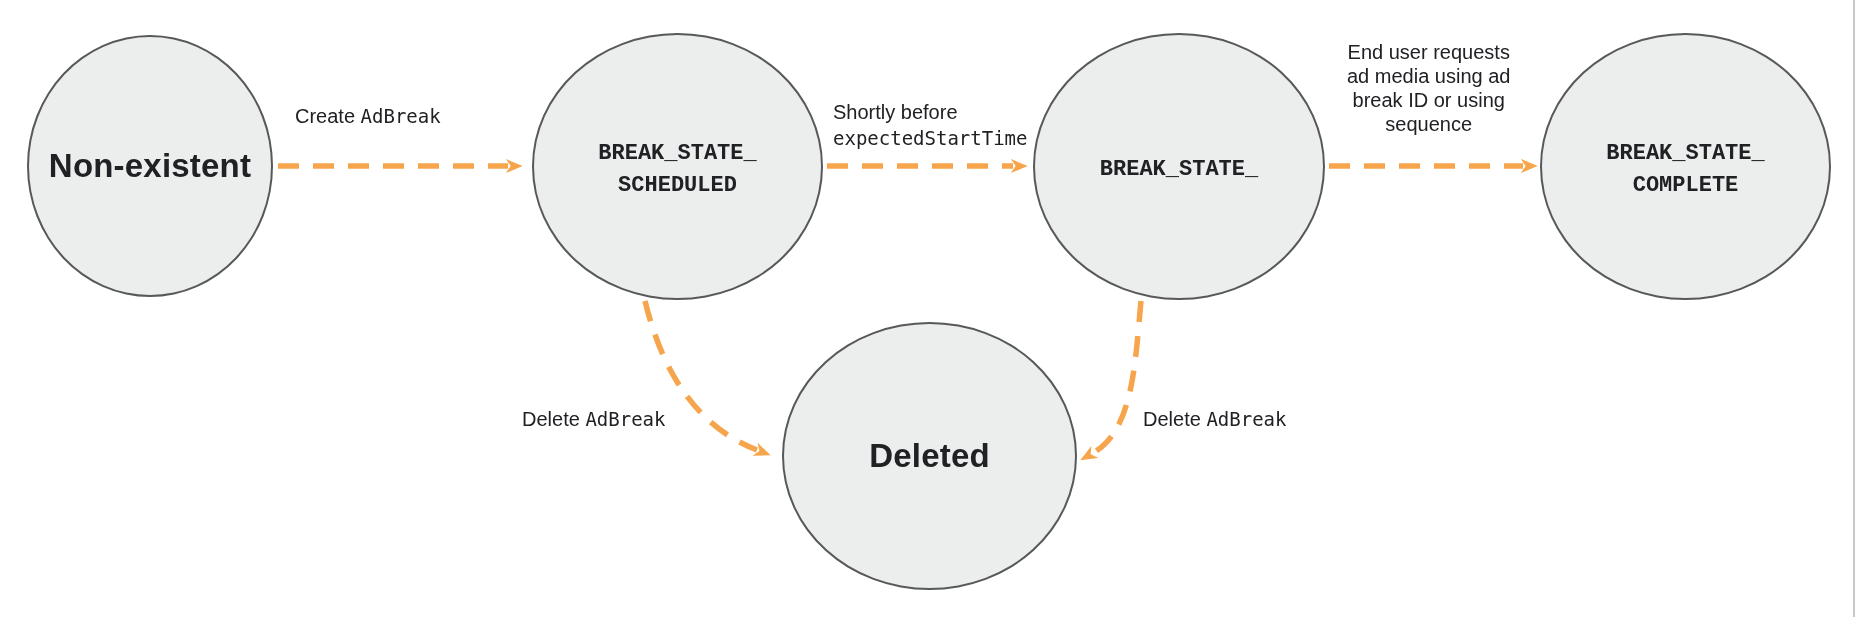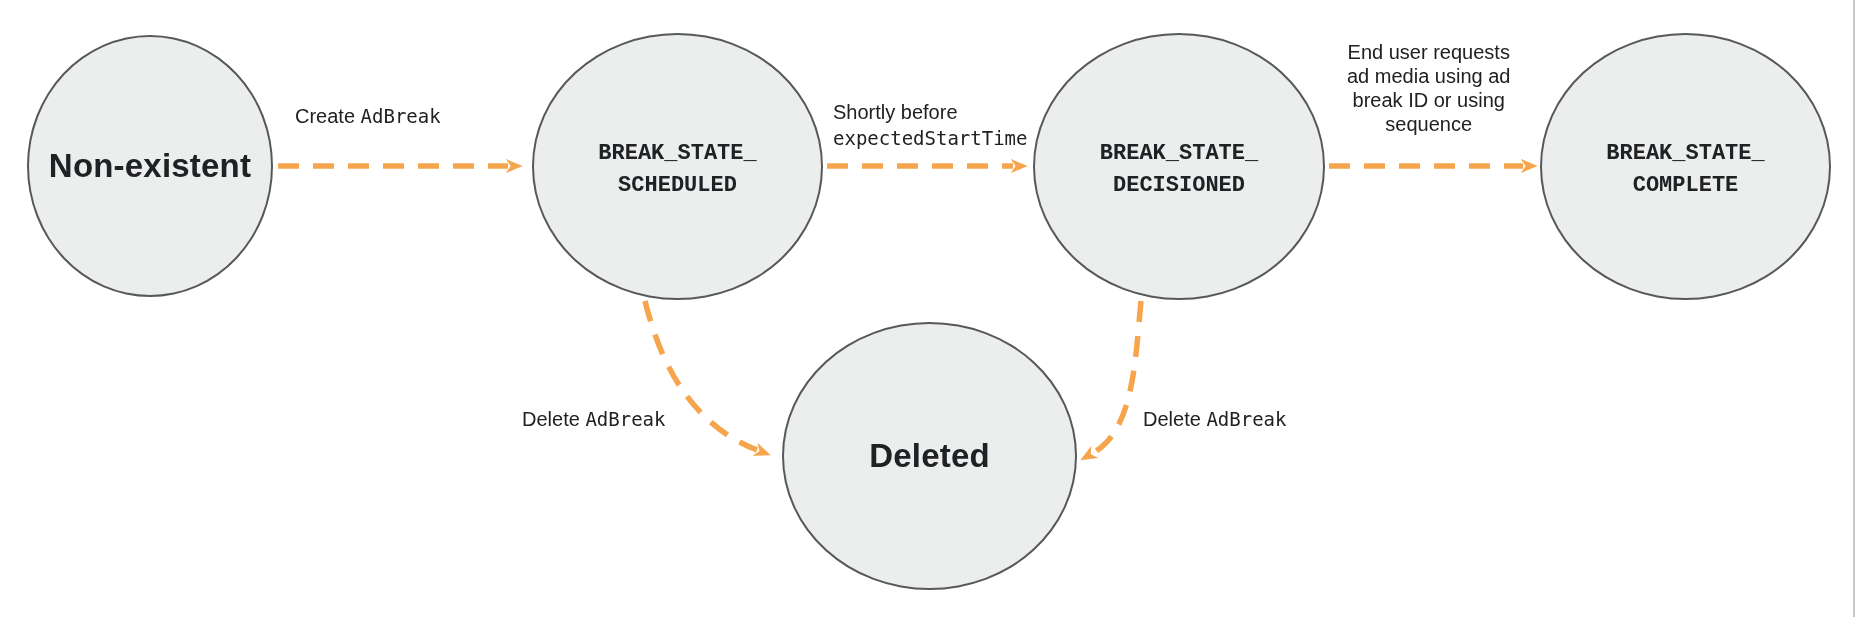--- a/index.html
+++ b/index.html
@@ -94,21 +94,20 @@
   <div class="node" style="left:532px;top:33px;width:291px;height:267px;">
     <div class="node-label-mono">
       <div>BREAK_STATE_</div>
       <div>SCHEDULED</div>
     </div>
   </div>
 
   <div class="node" style="left:1033px;top:33px;width:292px;height:267px;">
     <div class="node-label-mono">
       <div>BREAK_STATE_</div>
-      <div>DECISIONED</div>
     </div>
   </div>
 
   <div class="node" style="left:1540px;top:33px;width:291px;height:267px;">
     <div class="node-label-mono">
       <div>BREAK_STATE_</div>
       <div>COMPLETE</div>
     </div>
   </div>
 

